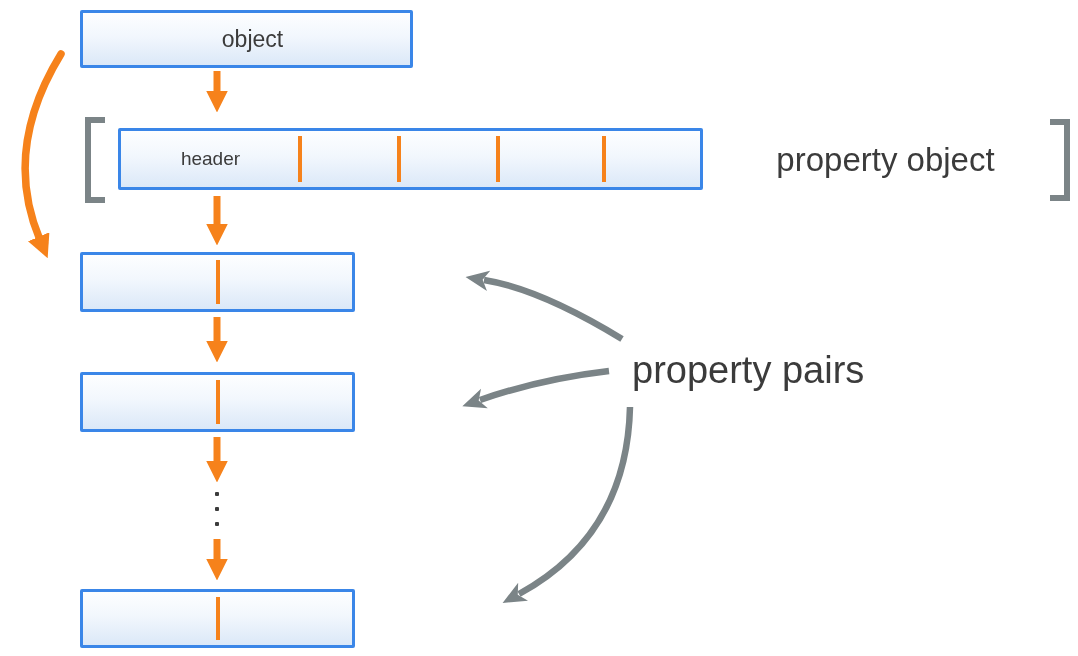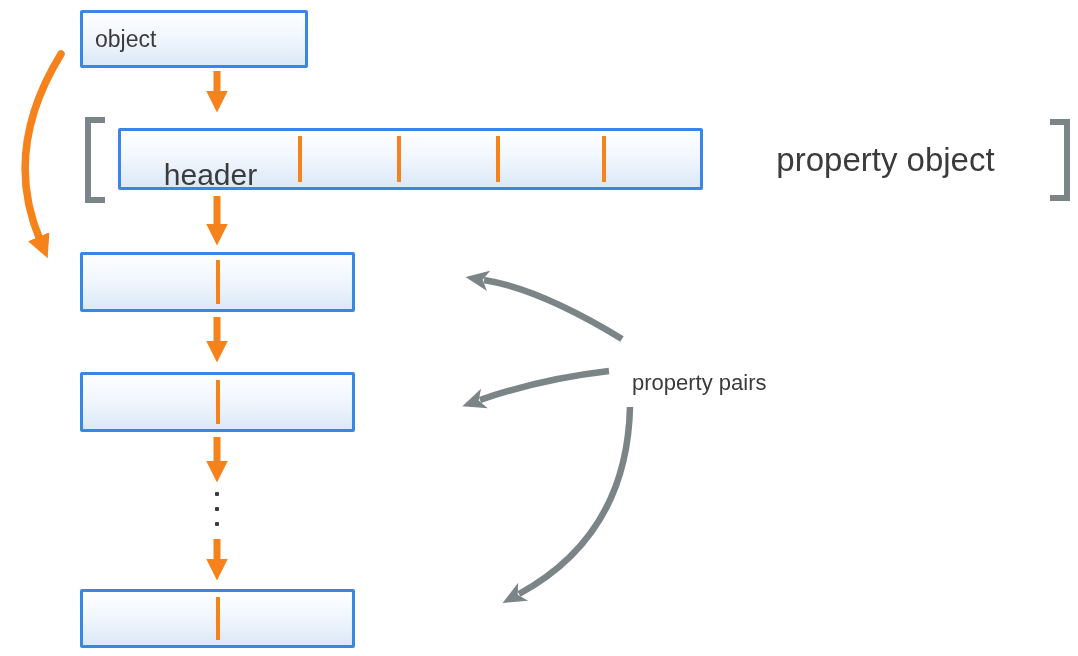--- a/index.html
+++ b/index.html
@@ -5,48 +5,48 @@
   html,body{margin:0;padding:0;background:#ffffff;}
   .canvas{
     position:relative;width:1078px;height:656px;background:#ffffff;overflow:hidden;
     font-family:"Liberation Sans","DejaVu Sans",sans-serif;color:#3b3b3b;
   }
   .bluebox{
     position:absolute;box-sizing:border-box;
     border:3px solid #3a86e8;border-radius:2px;
     background:linear-gradient(180deg,#fdfeff 0%,#f2f7fd 45%,#dbe8f8 100%);
   }
-  .box-object{left:80px;top:10px;width:228px;height:58px;display:flex;align-items:center;justify-content:flex-start;padding-left:12px;}
+  .box-object{left:80px;top:10px;width:333px;height:58px;display:flex;align-items:center;justify-content:center;padding-left:12px;}
   .box-object .lbl{font-size:23px;}
   .box-header{left:118px;top:128px;width:585px;height:62px;}
   .header-cell{
-    position:absolute;left:0;top:16px;width:179px;height:100%;
-    display:flex;align-items:center;justify-content:center;font-size:30px;
+    position:absolute;left:0;top:0;width:179px;height:100%;
+    display:flex;align-items:center;justify-content:center;font-size:19px;
   }
   .vdiv{position:absolute;top:5px;bottom:5px;width:4px;background:#f6821b;}
   .hd1{left:177px;} .hd2{left:276px;} .hd3{left:375px;} .hd4{left:481px;}
   .box-pair{left:80px;width:275px;height:60px;}
   .pair-div{left:calc(50% - 2px);}
   .bp1{top:252px;} .bp2{top:372px;} .bp3{top:589px;height:59px;}
   .bracket{position:absolute;box-sizing:border-box;}
   .bracket-left{
     left:85px;top:117px;width:20px;height:86px;
     border-left:6px solid #7b8487;border-top:6px solid #7b8487;border-bottom:6px solid #7b8487;
   }
   .bracket-right{
     left:1050px;top:119px;width:20px;height:82px;
     border-right:6px solid #7b8487;border-top:6px solid #7b8487;border-bottom:6px solid #7b8487;
   }
   .lbl-hashmap{
     position:absolute;left:728px;top:138px;width:315px;height:44px;
     font-size:33px;display:flex;align-items:center;justify-content:center;white-space:nowrap;
   }
   .lbl-pairs{
-    position:absolute;left:632px;top:364px;height:38px;
-    font-size:22px;display:flex;align-items:center;white-space:nowrap;
+    position:absolute;left:632px;top:351px;height:38px;
+    font-size:38px;display:flex;align-items:center;white-space:nowrap;
   }
   .dots{
     position:absolute;left:215px;top:492px;display:flex;flex-direction:column;gap:11px;
   }
   .dots .dot{width:4px;height:4px;background:#3c3c3c;border-radius:1px;}
   svg.overlay{position:absolute;left:0;top:0;pointer-events:none;}
 </style>
 </head>
 <body>
 

